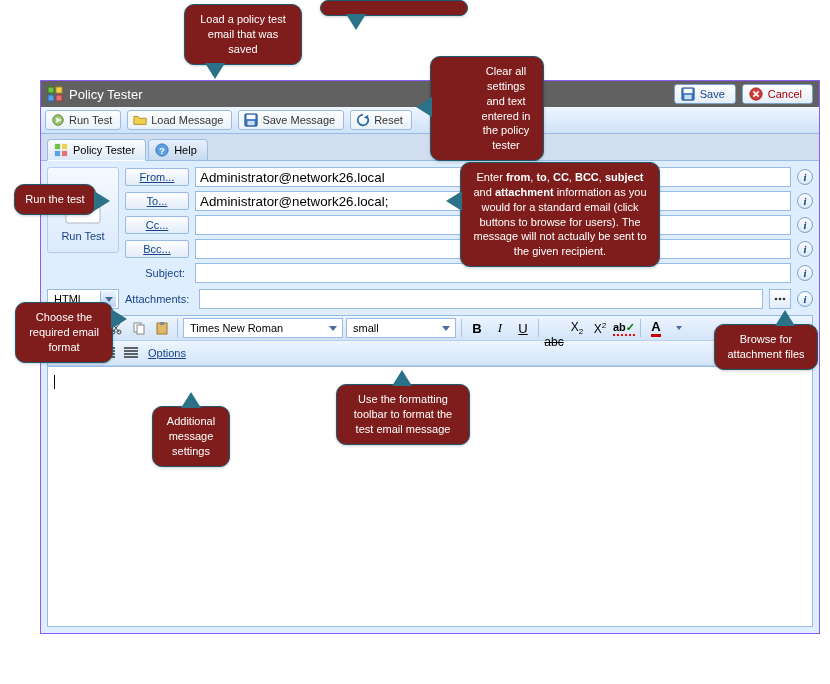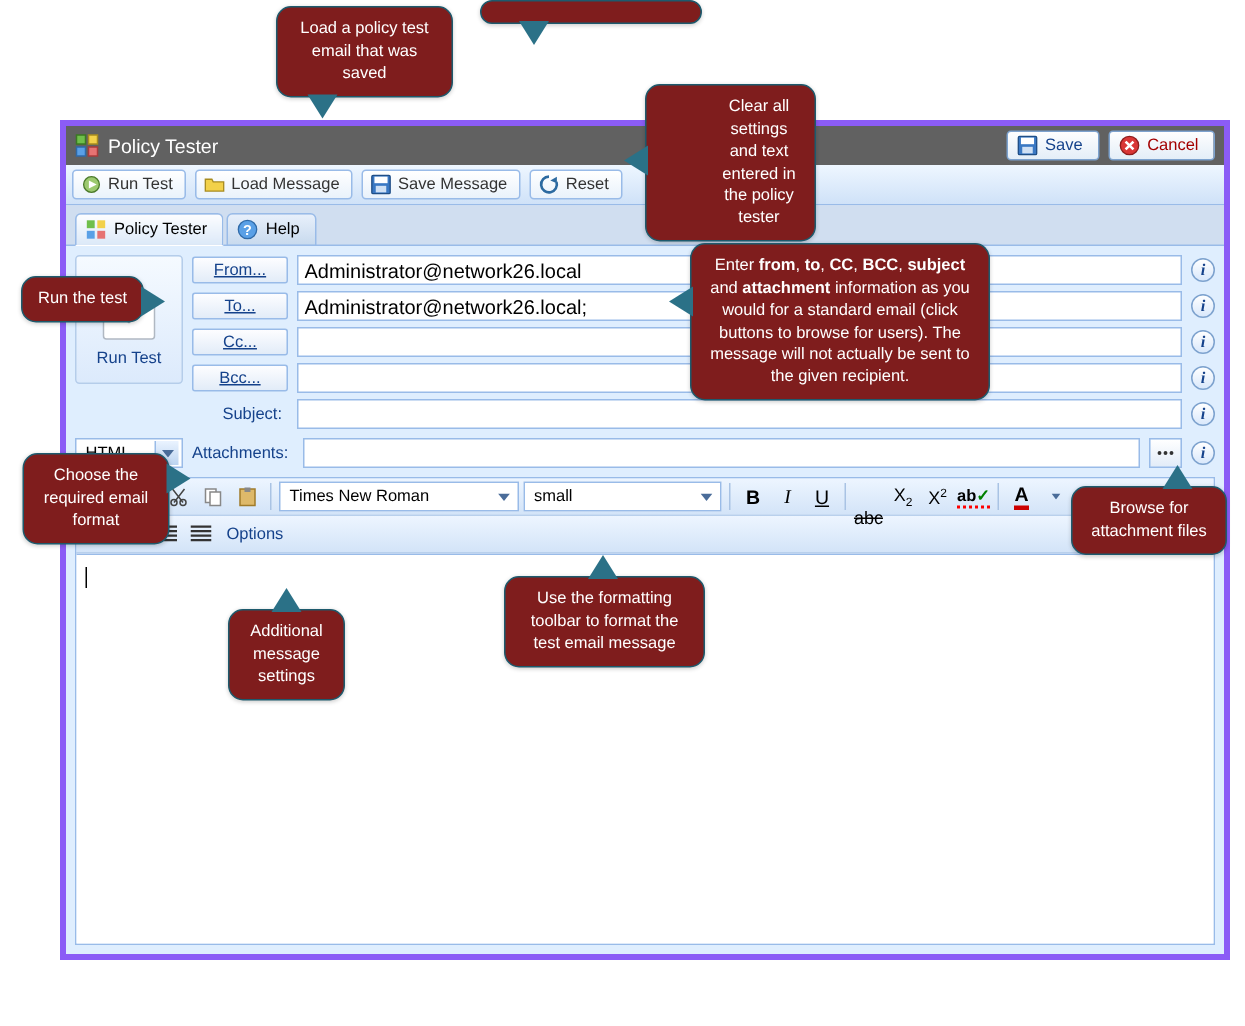--- a/index.html
+++ b/index.html
@@ -11,21 +11,21 @@
     width: 830px;
     height: 684px;
     position: relative;
     overflow: hidden;
   }
   .app {
     position: absolute;
     left: 40px;
     top: 80px;
     width: 780px;
-    border: 4px solid #8b5cf6;
+    border: 1px solid #8b5cf6;
   }
   
   .titlebar {
     background: #616161;
     color: #fff;
     height: 26px;
     display: flex;
     align-items: center;
     padding: 0 6px;
     gap: 6px;
@@ -176,25 +176,25 @@
     display:flex;align-items:center;justify-content:center;
     cursor:pointer; border-radius:2px;
   }
   .rtt-sep{width:1px;height:18px;background:#a9c3e4;margin:0 2px;}
   .rtt-select{
     height:20px;border:1px solid #99bbe8;background:#fff;
     display:flex;align-items:center;justify-content:space-between;
     padding:0 2px 0 6px; cursor:pointer;
   }
   .rtt-select.font{width:160px;}
-  .rtt-select.size{width:132px;}
+  .rtt-select.size{width:110px;}
   .rtt-select .caret{
     width:14px;height:16px;display:flex;align-items:center;justify-content:center;
   }
-  .link{ color:#15428b; cursor:pointer; padding:0 4px; }
+  .link{ color:#15428b; text-decoration:underline; cursor:pointer; padding:0 4px; }
   .editor{
     height:260px;background:#fff;border-top:1px solid #99bbe8;
     padding:6px; font-size:13px;
   }
   .cursor{display:inline-block;width:1px;height:14px;background:#000;vertical-align:middle;}
   
   .callout{
     position:absolute;
     background:#7f1d1d;
     color:#fff;

